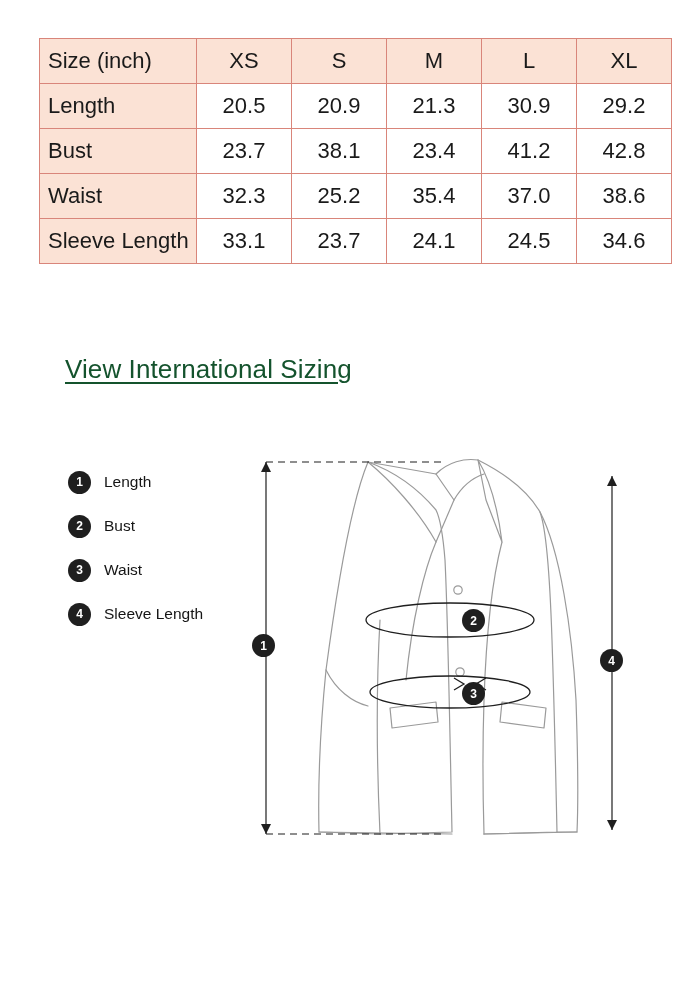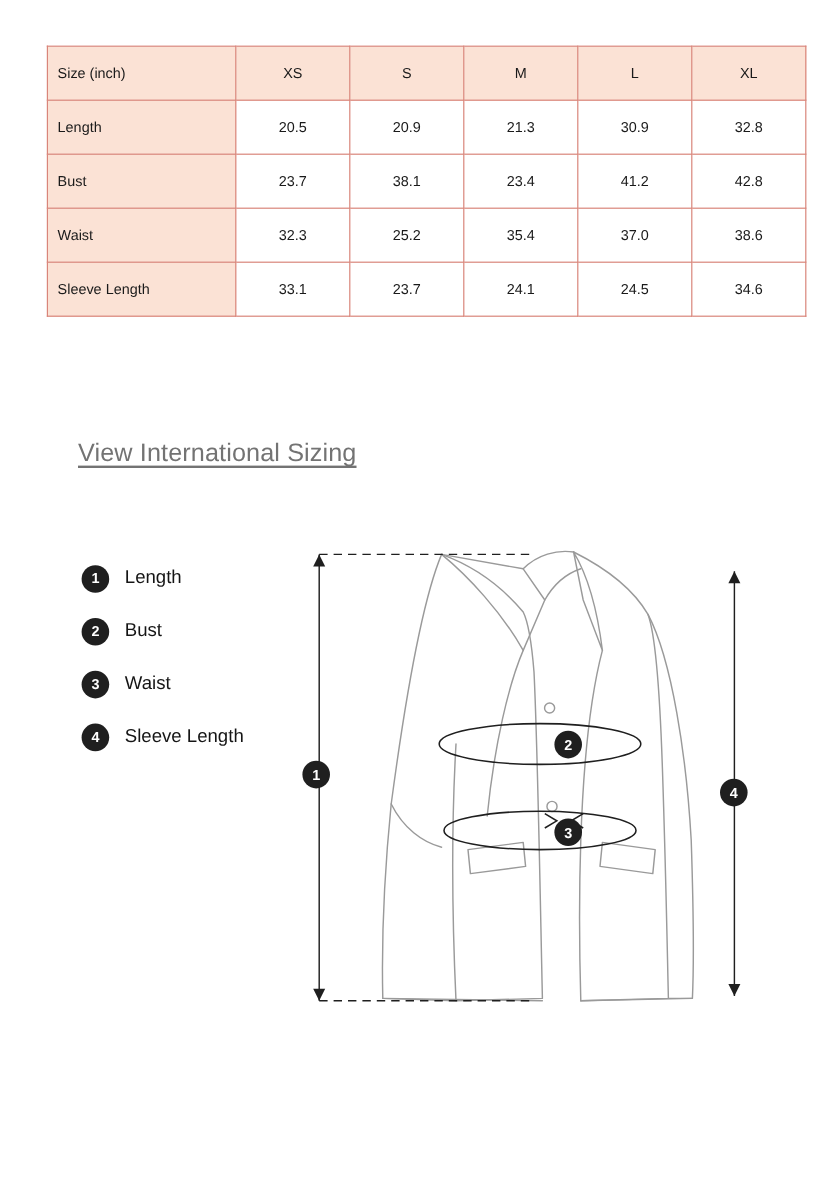--- a/index.html
+++ b/index.html
@@ -24,21 +24,21 @@
     width: 620px;
   }
   table.size-table {
     border-collapse: collapse;
     width: 620px;
     table-layout: fixed;
   }
   table.size-table td {
     border: 1px solid #d9857a;
     height: 44px;
-    font-size: 12px;
+    font-size: 22px;
     text-align: center;
     vertical-align: middle;
     color: #1a1a1a;
     padding: 0;
   }
   table.size-table td.rowhead {
     background: #fbe2d5;
     text-align: left;
     padding-left: 8px;
     width: 148px;
@@ -49,23 +49,23 @@
   table.size-table td.val {
     background: #ffffff;
     width: 94px;
     text-align: center;
   }
 
   
   .intl-heading {
     position: absolute;
     left: 65px;
-    top: 366px;
-    font-size: 21px;
-    color: #737373;
+    top: 354px;
+    font-size: 26px;
+    color: #14532d;
     text-decoration: underline;
     text-underline-offset: 4px;
     letter-spacing: 0.1px;
   }
 
   
   .legend {
     position: absolute;
     left: 68px;
     top: 460px;
@@ -137,21 +137,21 @@
         <td class="val">M</td>
         <td class="val">L</td>
         <td class="val">XL</td>
       </tr>
       <tr>
         <td class="rowhead">Length</td>
         <td class="val">20.5</td>
         <td class="val">20.9</td>
         <td class="val">21.3</td>
         <td class="val">30.9</td>
-        <td class="val">32.8</td>
+        <td class="val">29.2</td>
       </tr>
       <tr>
         <td class="rowhead">Bust</td>
         <td class="val">23.7</td>
         <td class="val">38.1</td>
         <td class="val">23.4</td>
         <td class="val">41.2</td>
         <td class="val">42.8</td>
       </tr>
       <tr>

